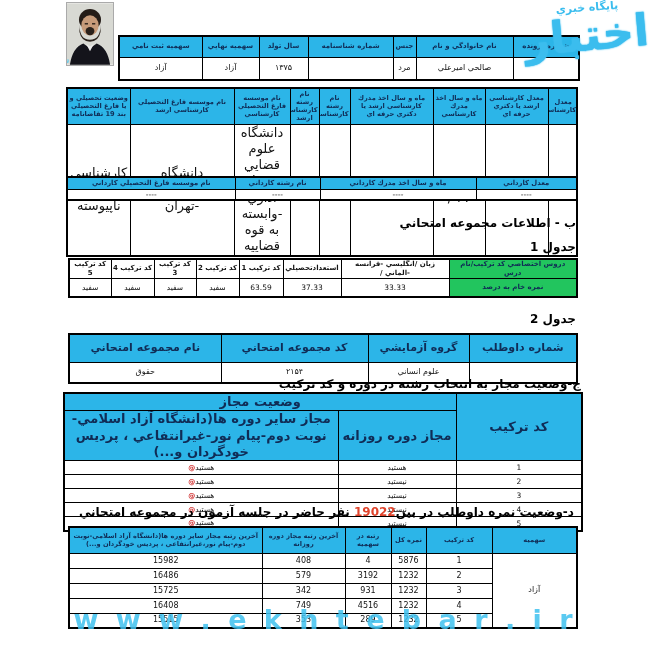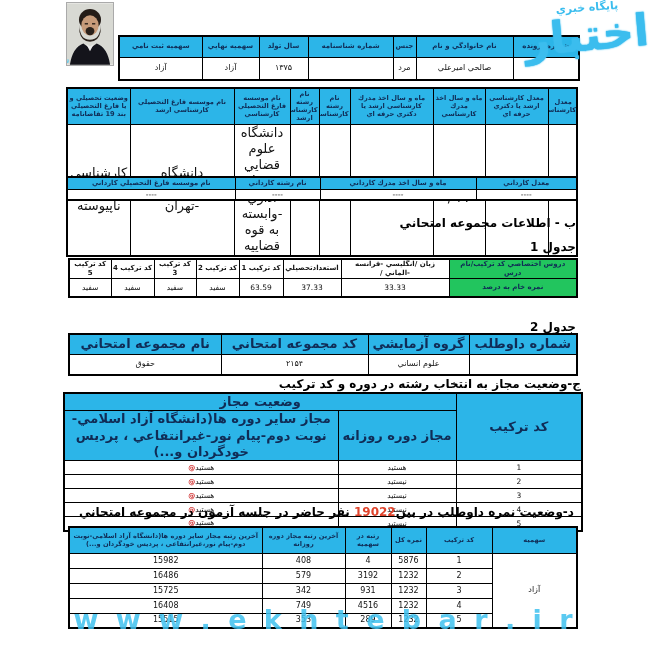--- a/index.html
+++ b/index.html
@@ -47,21 +47,21 @@
   .hl-red { color:#e0442c; direction:ltr; unicode-bidi:isolate; }
 
   
   #table1 { left:68px; top:258px; width:508px; }
   #table1 td { font-size:7.5px; height:19px; }
   #table1 td.lbl { background:#22c55e; color:#102c56; font-weight:bold; font-size:7px; }
   #table1 tr.hrow td { font-size:7px; font-weight:bold; }
 
   
   #table2 { left:68px; top:333px; width:508px; }
-  #table2 th { font-size:13px; height:20px; }
+  #table2 th { font-size:11px; height:28px; }
   #table2 td { font-size:8px;  height:21px; }
 
   
   #tableC { left:63px; top:392px; width:518px; }
   #tableC th { font-size:13px; }
   #tableC .grp  { height:14px; }
   #tableC .sub  { height:19px; }
   #tableC td { font-size:7.5px; height:14px; }
   .mark { color:#cc1f1f; font-weight:bold; font-size:7px; }
 
@@ -222,21 +222,21 @@
       <td class="num">37.33</td>
       <td class="num">63.59</td>
       <td>سفيد</td>
       <td>سفيد</td>
       <td>سفيد</td>
       <td>سفيد</td>
     </tr>
   </tbody>
     </table>
 
-  <div class="heading" style="top:312px; right:74px;margin-top:8px;">جدول 2</div>
+  <div class="heading" style="top:312px; right:74px;">جدول 2</div>
 
   <table id="table2">
     <colgroup>
       <col style="width:108px">
         <col style="width:101px">
         <col style="width:147px">
         <col style="width:152px">
     </colgroup>
     <tbody>
         <tr>

